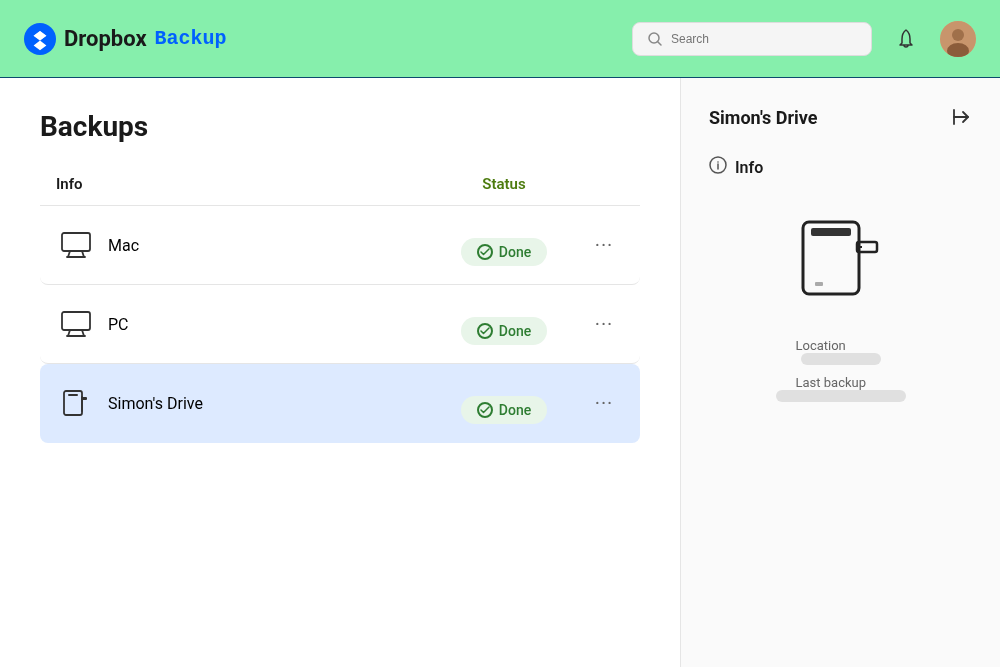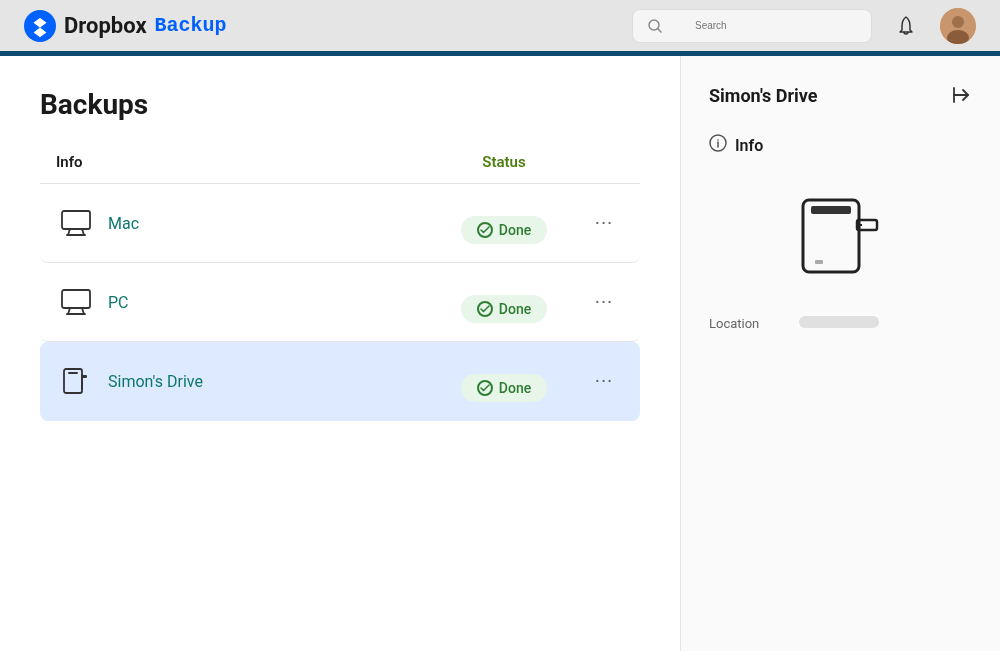--- a/index.html
+++ b/index.html
@@ -10,23 +10,23 @@
       height: 667px;
       overflow: hidden;
     }
 
     
     .header {
       display: flex;
       align-items: center;
       justify-content: space-between;
       padding: 0 24px;
-      height: 56px;
-      border-bottom: 5px solid #0c4a6e;
-      background: #e5e5e5;
+      height: 78px;
+      border-bottom: 1px solid #0c4a6e;
+      background: #86efac;
     }
     .header-left {
       display: flex;
       align-items: center;
       gap: 8px;
     }
     .dropbox-logo {
       width: 32px;
       height: 32px;
     }
@@ -57,24 +57,23 @@
       width: 240px;
     }
     .search-icon-svg {
       color: #888;
       flex-shrink: 0;
     }
     .search-input-field {
       background: transparent;
       border: none;
       outline: none;
-      font-size: 10px;
+      font-size: 12px;
       color: #333;
       width: 100%;
-      margin-left: 24px;
     }
     .bell-icon {
       width: 36px;
       height: 36px;
       display: flex;
       align-items: center;
       justify-content: center;
       cursor: pointer;
     }
     .avatar {
@@ -156,21 +155,21 @@
       width: 40px;
       display: flex;
       align-items: center;
       justify-content: center;
       margin-right: 12px;
       flex-shrink: 0;
     }
     .row-name-text {
       flex: 1;
       font-size: 16px;
-      color: #0f766e;
+      color: #000000;
     }
     .row-status {
       width: 160px;
       display: flex;
       justify-content: center;
     }
     .status-badge {
       display: flex;
       align-items: center;
       gap: 6px;
@@ -256,21 +255,22 @@
     }
 
     .info-fields {
       width: 100%;
       display: flex;
       flex-direction: column;
       gap: 10px;
     }
     .info-field-row {
       display: flex;
-      align-items: flex-start;
+      align-items: center;
+      flex-direction: column;
     }
     .info-field-label {
       font-size: 13px;
       color: #666;
       width: 90px;
       flex-shrink: 0;
     }
     .info-field-placeholder {
       height: 12px;
       background: #e0e0e0;
@@ -445,17 +445,21 @@
 
           <rect x="24" y="72" width="8" height="4" rx="1" fill="#aaa"></rect>
         </svg>
       </div>
 
       <div class="info-fields">
         <div class="info-field-row">
           <span class="info-field-label">Location</span>
           <div class="info-field-placeholder short"></div>
         </div>
+        <div class="info-field-row">
+          <span class="info-field-label">Last backup</span>
+          <div class="info-field-placeholder long"></div>
+        </div>
       </div>
     </div>
   </div>
 
 </div>
 
 </body></html>

